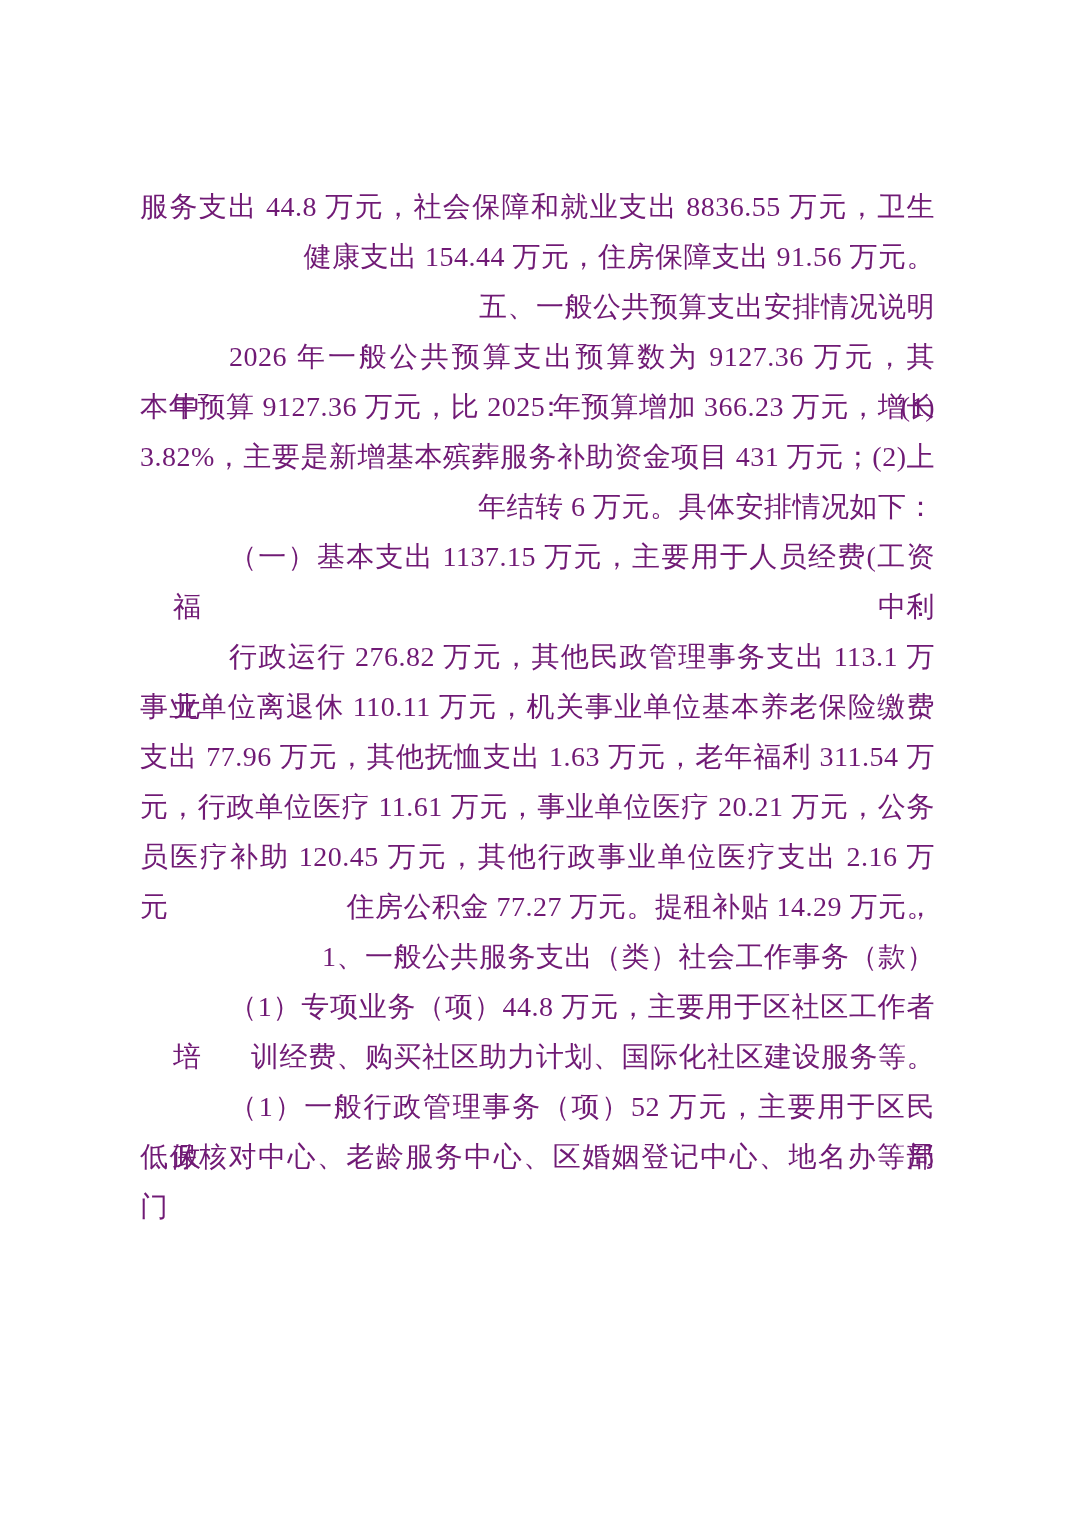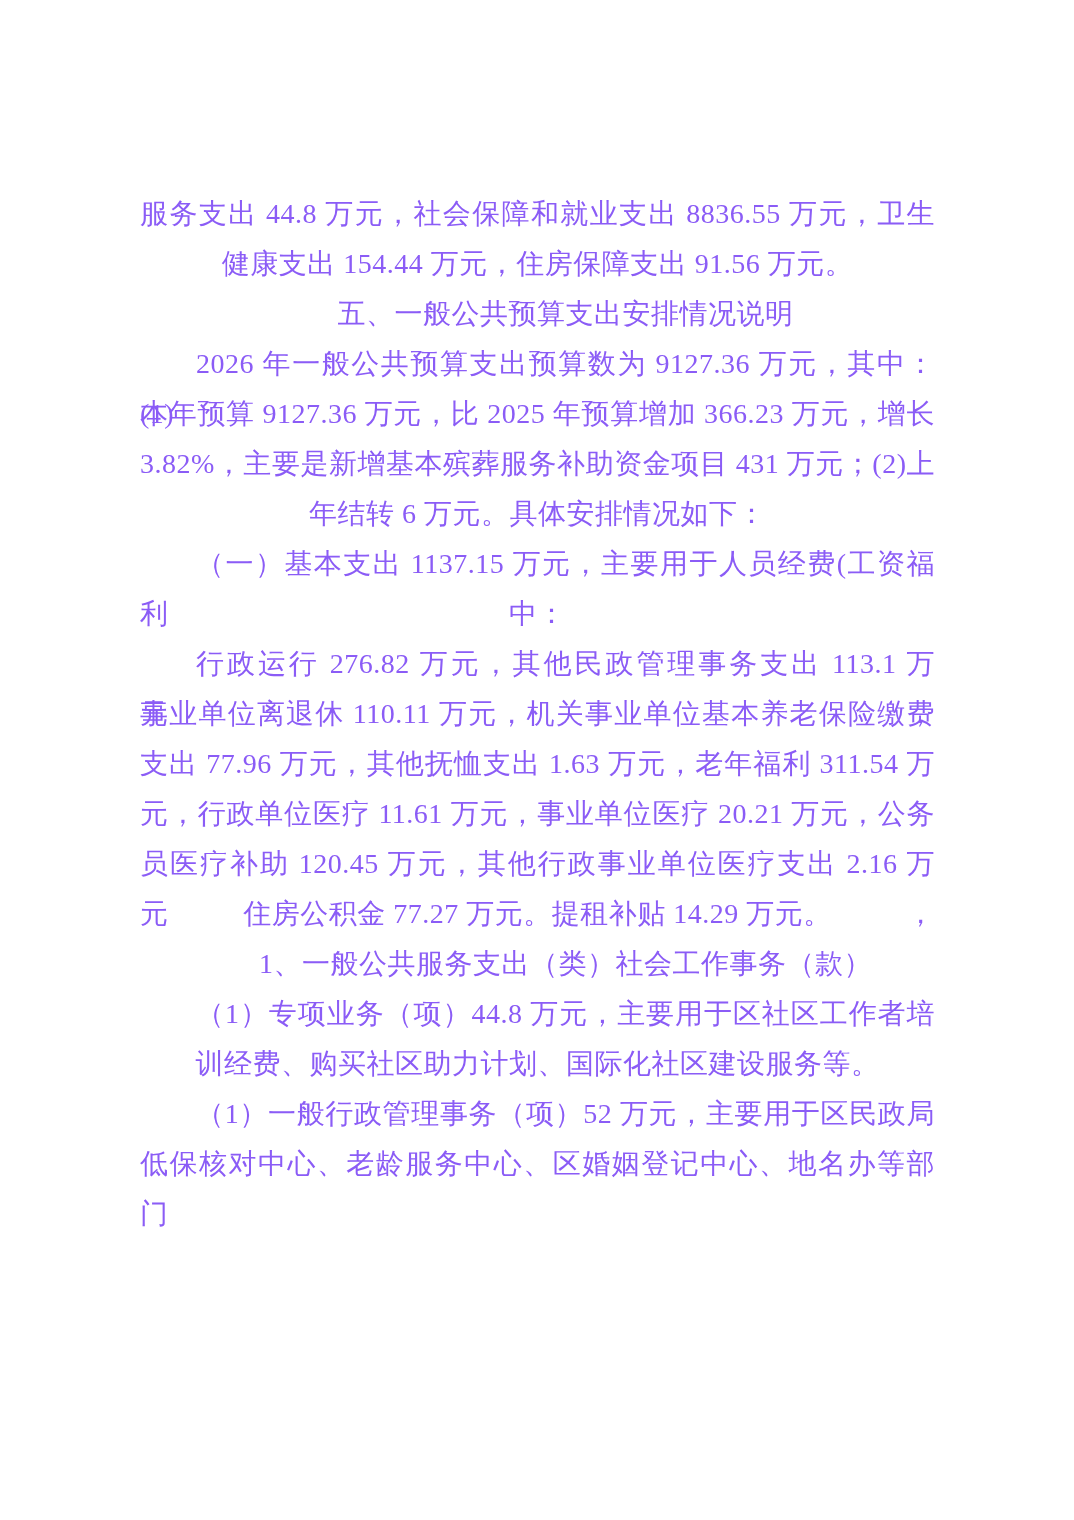--- a/index.html
+++ b/index.html
@@ -13,39 +13,40 @@
   .page {
     position: relative;
     width: 1074px;
     height: 1520px;
     background: #ffffff;
     overflow: hidden;
   }
   .doc-body {
     position: absolute;
     left: 140px;
-    top: 189px;
+    top: 182px;
     width: 795px;
-    color: #8b5cf6;
+    color: #701a75;
   }
   .line {
     font-size: 28px;
     line-height: 50px;
     height: 50px;
-    text-align: center;
+    text-align: right;
     white-space: normal;
     letter-spacing: 0.5px;
   }
   .line.fill {
     text-align: justify;
     text-align-last: justify;
     -moz-text-align-last: justify;
   }
   .line.indent {
     text-indent: 2em;
+    margin-left: 33px;
   }
 </style>
 </head>
 <body>
 
 <div class="page" style="background: rgb(255, 255, 255); color: rgb(0, 0, 0);">
   <div class="doc-body">
       <div class="line fill">服务支出 44.8 万元，社会保障和就业支出 8836.55 万元，卫生</div>
       <div class="line">健康支出 154.44 万元，住房保障支出 91.56 万元。</div>
       <div class="line indent">五、一般公共预算支出安排情况说明</div>

